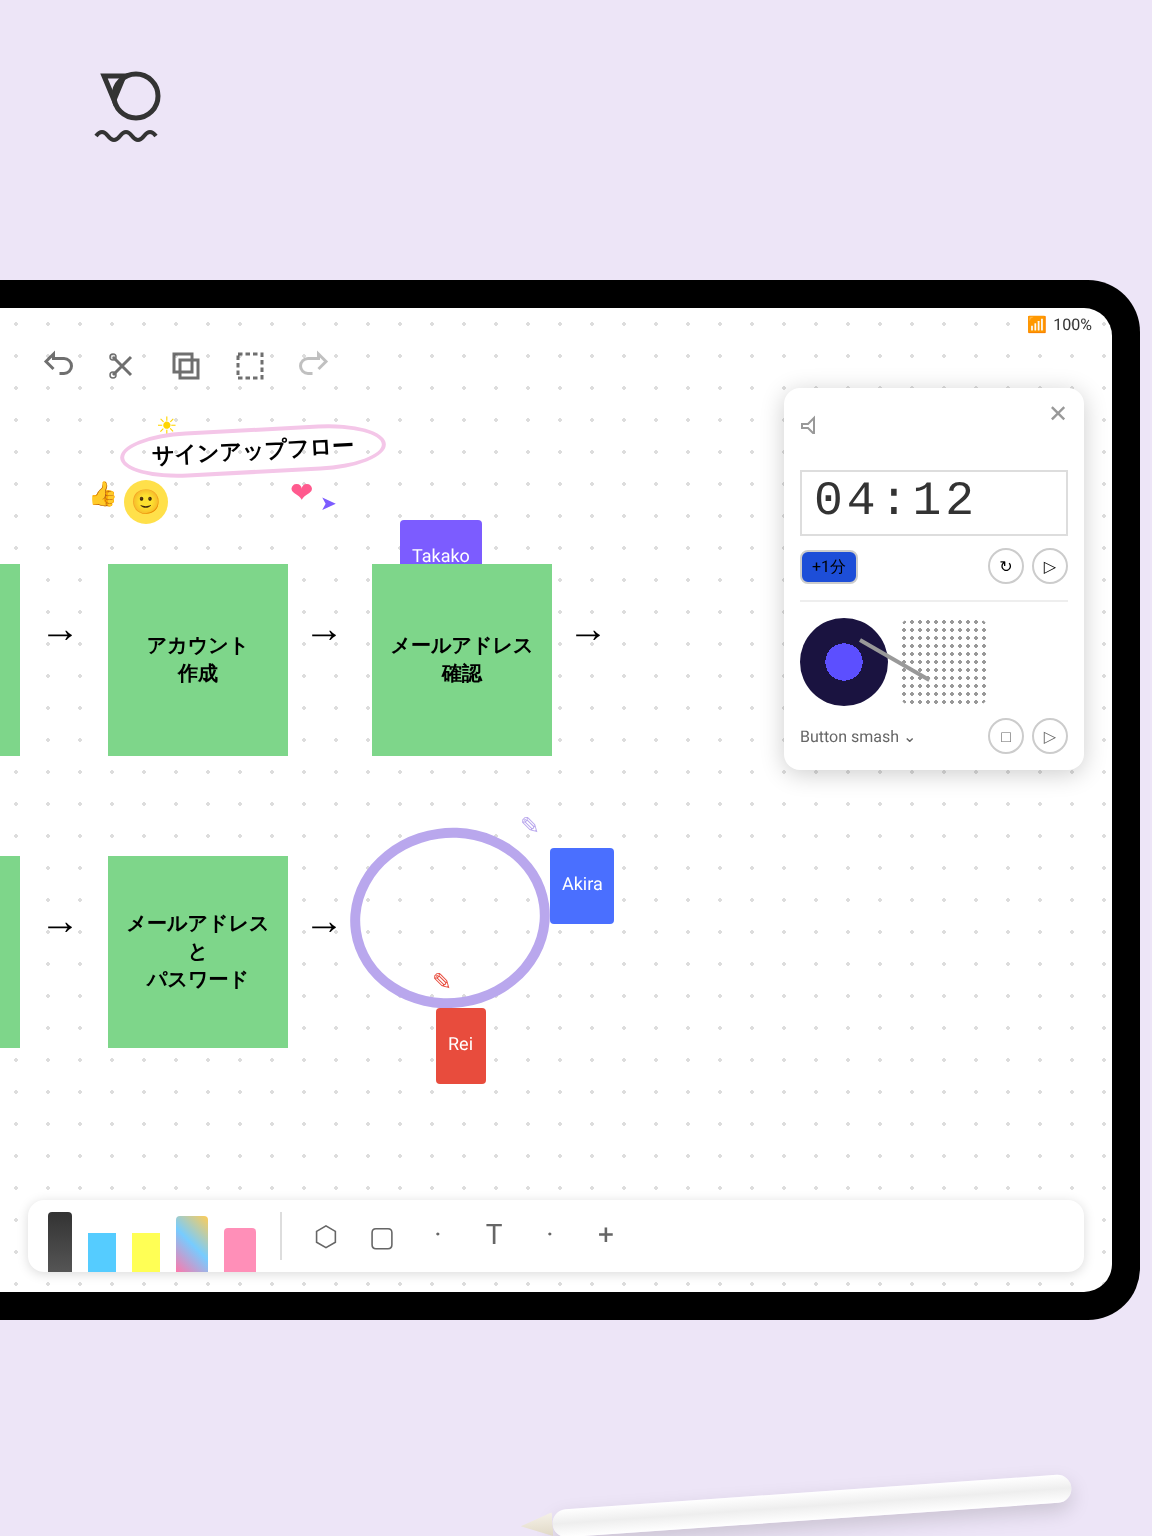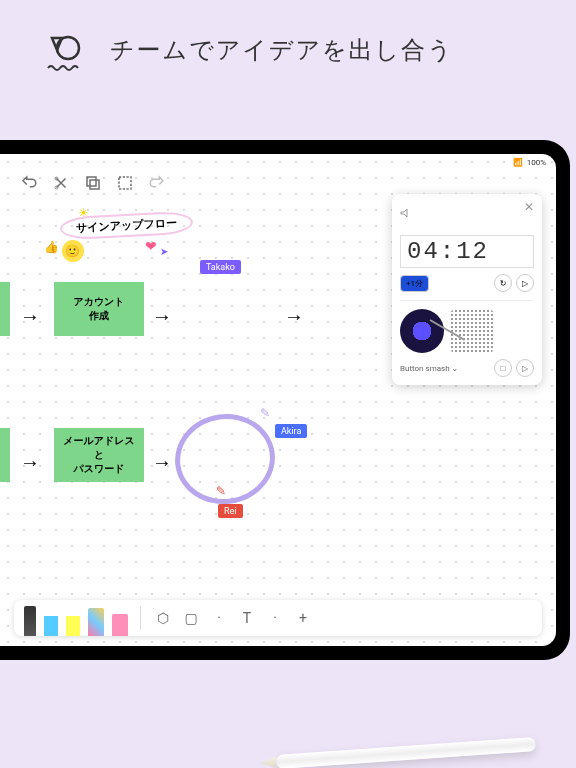--- a/index.html
+++ b/index.html
@@ -21,25 +21,25 @@
 .avatar:nth-child(2){background:linear-gradient(#789,#567)}
 .avatar:nth-child(3){background:linear-gradient(#a89,#876)}
 .count{font-size:10px;margin-left:4px;color:#333}
 .canvas{position:absolute;top:50px;left:0;right:0;bottom:46px}
 .flow-title{position:absolute;top:10px;left:60px;background:transparent;padding:2px 14px;font-size:11px;font-weight:bold;border:2px solid #f4c6e8;border-radius:50%/100%;transform:rotate(-3deg)}
 .smiley{position:absolute;top:36px;left:62px;width:22px;height:22px;background:#ffe04a;border-radius:50%;display:flex;align-items:center;justify-content:center;font-size:12px}
 .thumb{position:absolute;top:36px;left:44px;font-size:12px;color:#4dc96b}
 .heart{position:absolute;top:34px;left:145px;color:#ff5a8e;font-size:14px}
 .cursor-ico{position:absolute;top:42px;left:160px;color:#7c5cff;font-size:10px}
 .sun-rays{position:absolute;top:2px;left:78px;color:#ffd500;font-size:12px}
-.tag{position:absolute;padding:2px 6px;font-size:9px;color:#fff;border-radius:2px}
+.tag{position:absolute;padding:14px 6px;font-size:9px;color:#fff;border-radius:2px}
 .tag-takako{background:#7c5cff;top:56px;left:200px}
 .tag-akira{background:#4a6fff;top:220px;left:275px}
 .tag-rei{background:#e84c3d;top:300px;left:218px}
-.sticky{position:absolute;background:#7ed68a;width:90px;height:54px;display:flex;align-items:center;justify-content:center;text-align:center;font-size:10px;font-weight:bold;padding:6px;color:#000}
+.sticky{position:absolute;background:#7ed68a;width:90px;height:96px;display:flex;align-items:center;justify-content:center;text-align:center;font-size:10px;font-weight:bold;padding:6px;color:#000}
 .sticky-partial{width:50px;left:-40px}
 .arrow{position:absolute;font-size:20px;font-weight:bold;color:#000}
 .circle-mark{position:absolute;width:100px;height:90px;border:5px solid #b9a7ed;border-radius:50%;top:210px;left:175px;transform:rotate(-8deg)}
 .pencil-ico{position:absolute;font-size:12px}
 .bottom-bar{position:absolute;bottom:10px;left:14px;right:14px;height:36px;background:#fff;border-radius:8px;box-shadow:0 1px 6px rgba(0,0,0,0.15);display:flex;align-items:flex-end;padding:0 10px;gap:8px}
 .tool{width:18px;height:28px;border-radius:2px 2px 0 0}
 .tool-pen{background:linear-gradient(#333,#555);width:12px;height:30px}
 .tool-hl1{background:linear-gradient(#fff 30%,#5cf 30%);width:14px}
 .tool-hl2{background:linear-gradient(#fff 30%,#ff5 30%);width:14px}
 .tool-tape{background:linear-gradient(45deg,#f7a,#7cf,#fc5);width:16px}
@@ -65,21 +65,20 @@
 <body>
 
 <div class="header">
   <div class="header-icon">
     <svg width="50" height="50" viewBox="0 0 50 50">
       <path d="M12 8 L22 8 L17 20 Z" fill="none" stroke="#333" stroke-width="2.5"></path>
       <circle cx="28" cy="18" r="11" fill="none" stroke="#333" stroke-width="2.5"></circle>
       <path class="squiggle" d="M8 38 q3-4 6 0 t6 0 t6 0 t6 0 t6 0"></path>
     </svg>
   </div>
-  <div class="title">チームでアイデアを出し合う</div>
 </div>
 
 <div class="tablet">
   <div class="screen">
 
     <div class="status-bar">
       <span>📶</span>
       <span>100%</span>
     </div>
 
@@ -115,20 +114,24 @@
 
       <div class="tag tag-takako">Takako</div>
 
       <div class="sticky sticky-partial" style="top:78px"></div>
       <div class="arrow" style="top:98px;left:20px">→</div>
       <div class="sticky" style="top:78px;left:54px">
           <span style="white-space:pre-line">アカウント
 作成</span>
         </div>
       <div class="arrow" style="top:98px;left:152px">→</div>
+      <div class="sticky" style="top:78px;left:186px">
+          <span style="white-space:pre-line">メールアドレス
+確認</span>
+        </div>
       <div class="arrow" style="top:98px;left:284px">→</div>
 
       <div class="sticky sticky-partial" style="top:224px"></div>
       <div class="arrow" style="top:244px;left:20px">→</div>
       <div class="sticky" style="top:224px;left:54px">
           <span style="white-space:pre-line">メールアドレスと
 パスワード</span>
         </div>
       <div class="arrow" style="top:244px;left:152px">→</div>
 

